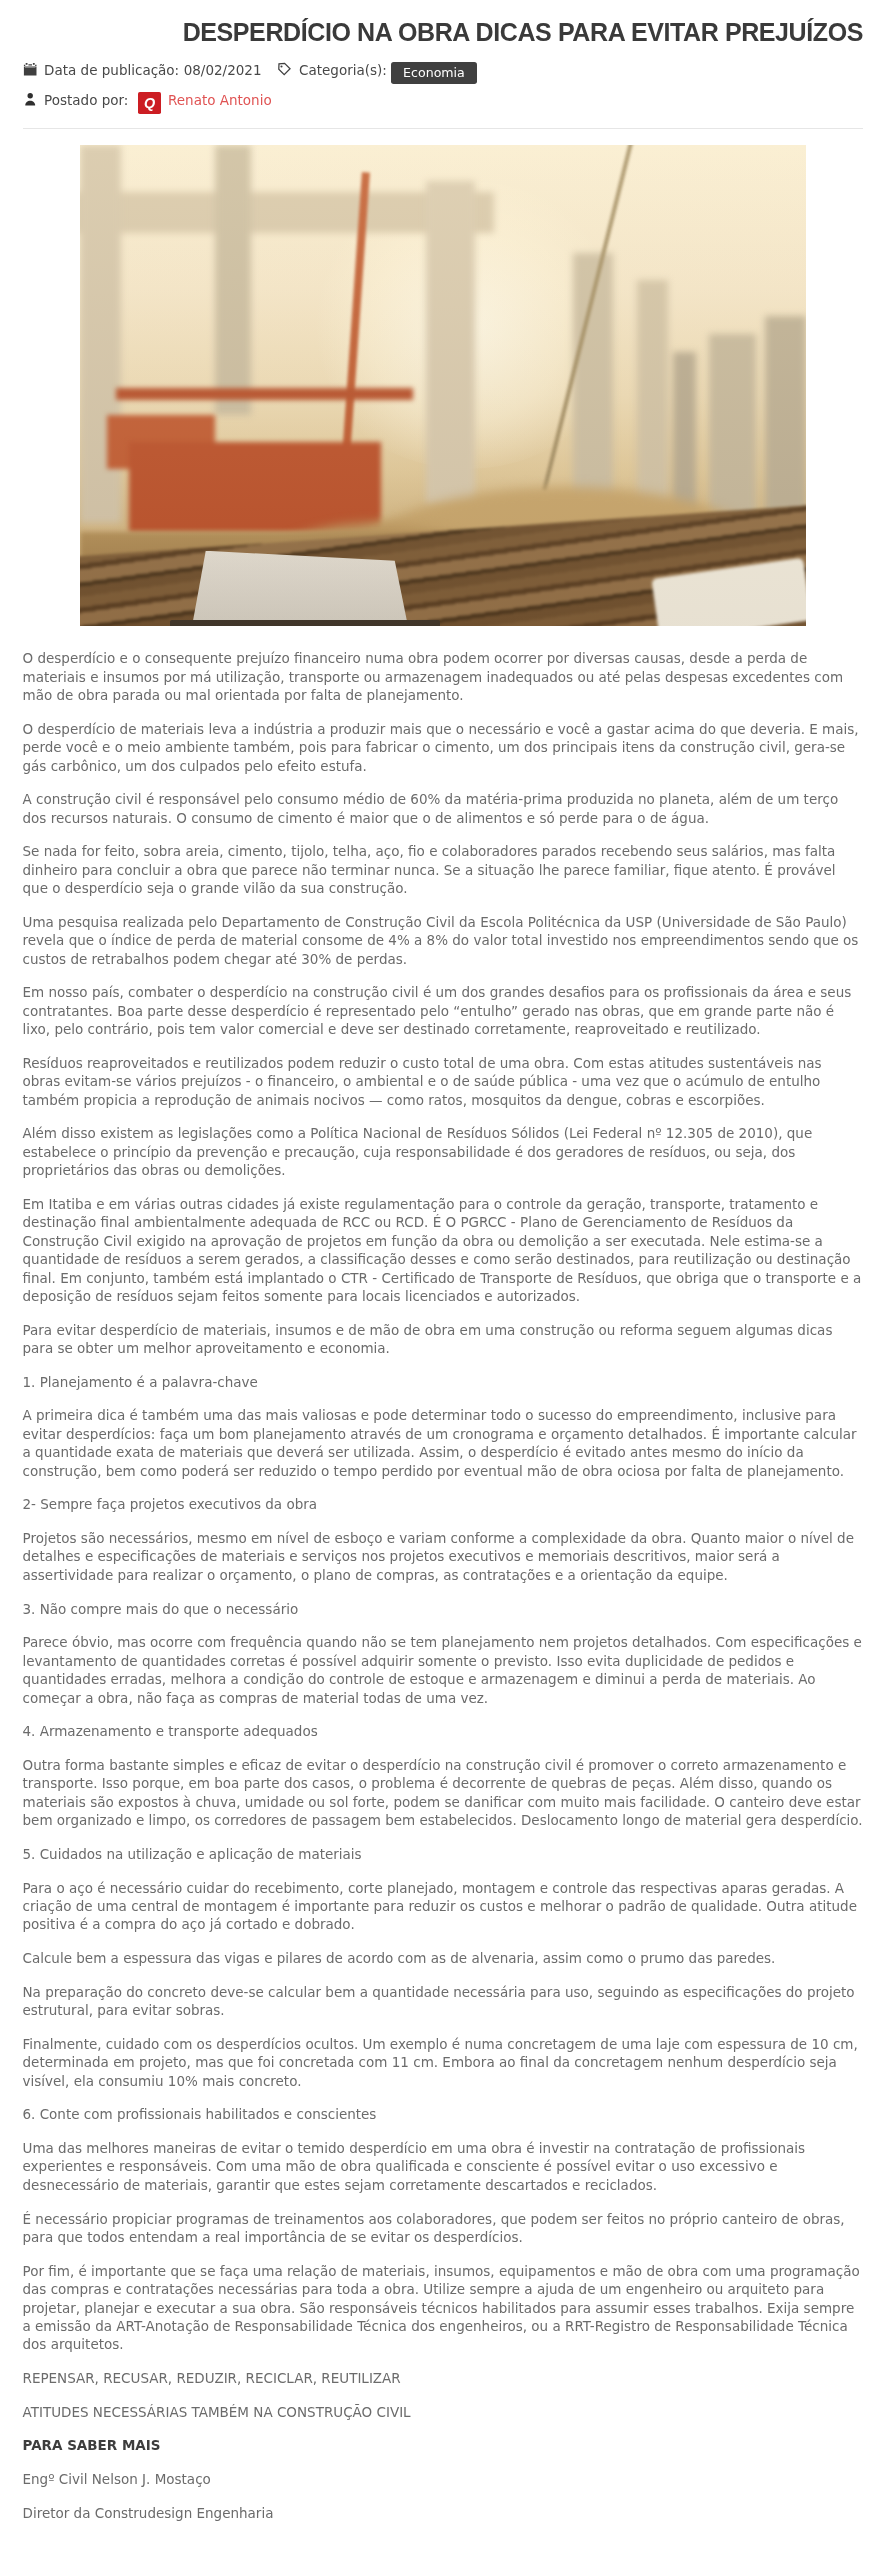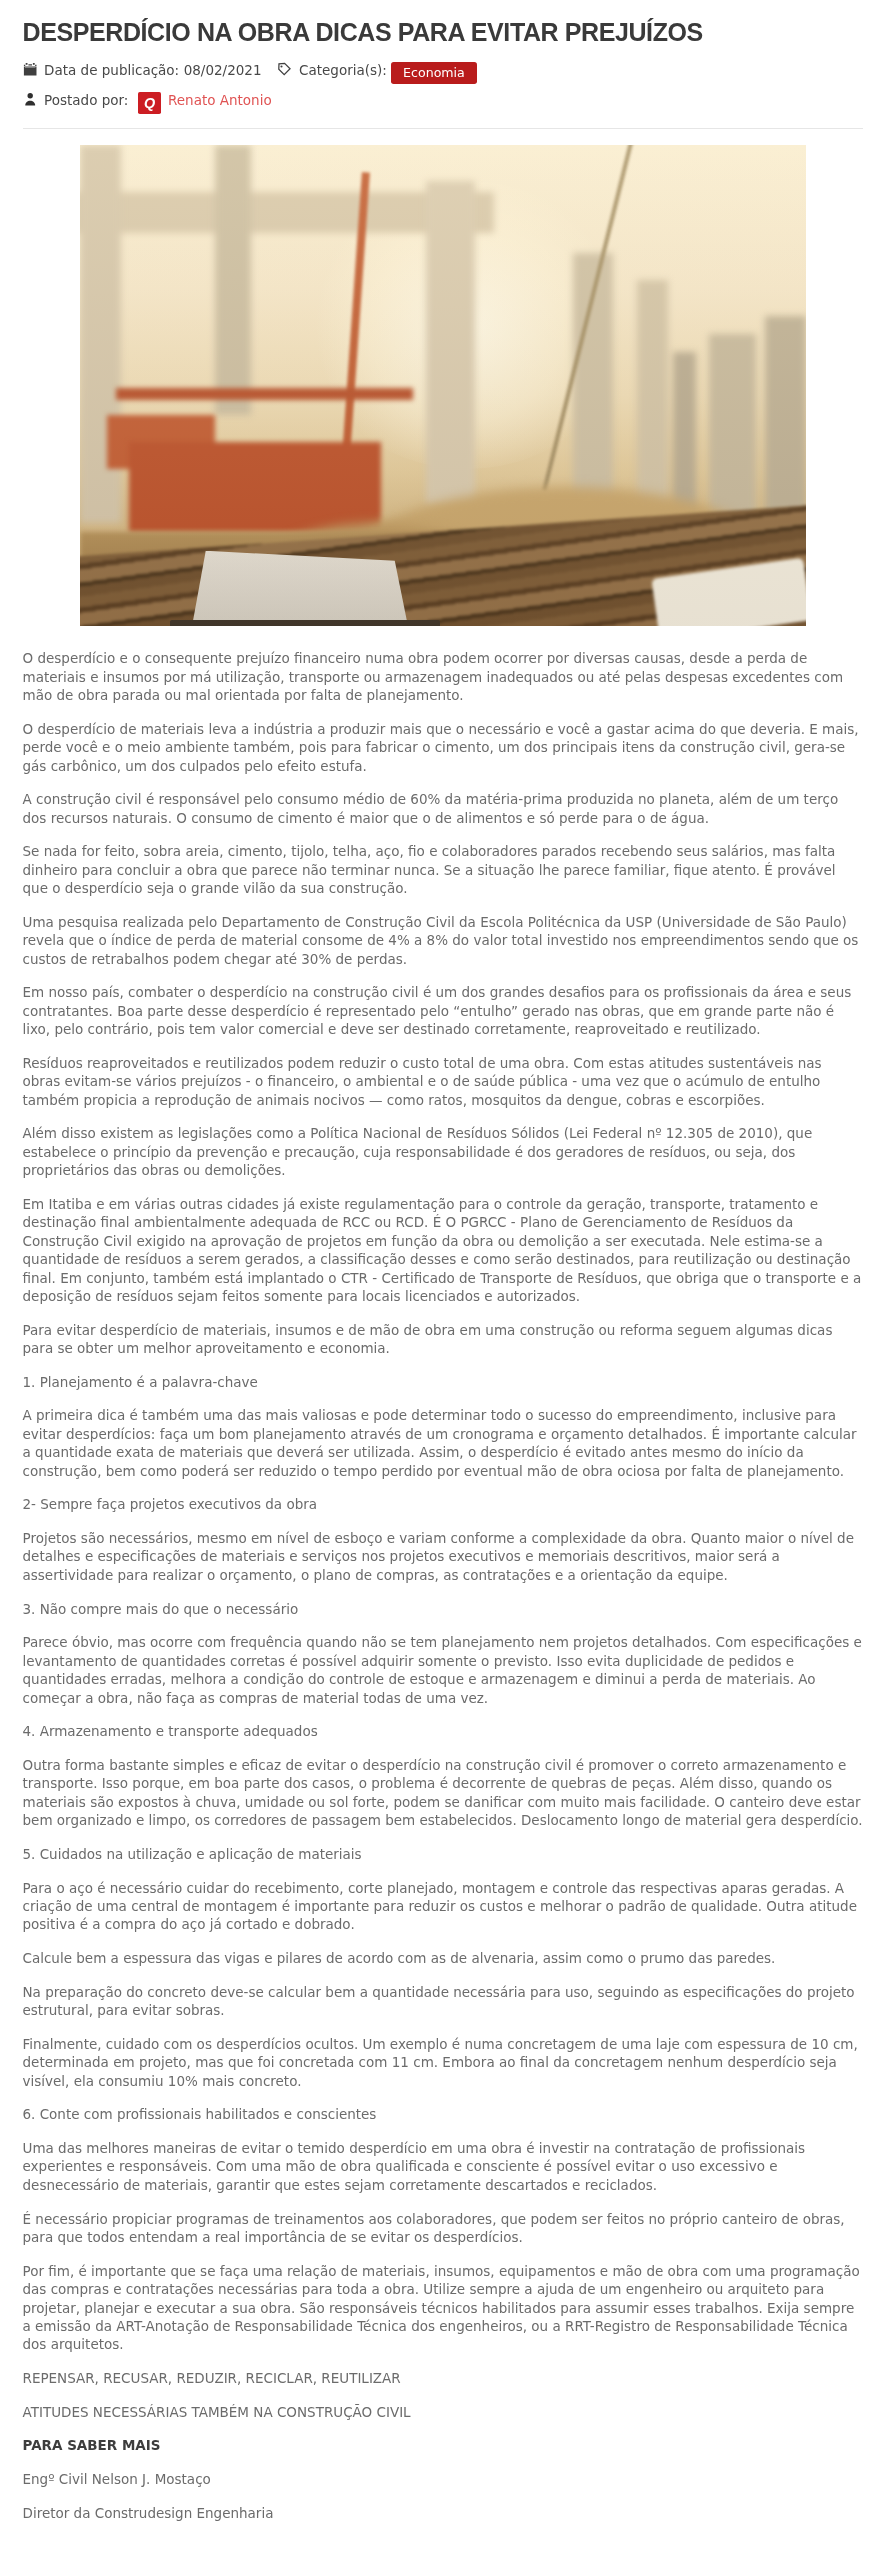--- a/index.html
+++ b/index.html
@@ -9,30 +9,30 @@
     color:#6b6b6b;
     -webkit-font-smoothing:antialiased;
   }
   .container{box-sizing:border-box;width:888px;padding:0 25px 27px 22.5px;}
 
   
   h1.title{
     margin:18px 0 0 0;
     font-family:"Liberation Sans","DejaVu Sans",sans-serif;
     font-weight:700;font-size:25px;line-height:28px;
-    letter-spacing:-0.4px;color:#3a3a3a;
+    letter-spacing:-0.4px;color:#3a3a3a;text-align:right;
   }
   .meta-row{display:flex;align-items:flex-start;margin-top:16px;font-size:13.5px;color:#484848;}
   .meta-row.second{margin-top:8px;}
   .meta-row .icon{display:inline-flex;width:14.4px;height:14.4px;margin-right:7.2px;flex:0 0 auto;}
   .meta-row .icon svg{width:14.4px;height:14.4px;}
   .meta-label{margin-right:4.5px;}
   .meta-value{margin-right:16px;}
   .badge{
-    display:inline-block;background:#b91c1c;color:#ffffff;
+    display:inline-block;background:#404040;color:#ffffff;
     font-size:12.6px;padding:4.5px 11.7px;border-radius:2.7px;text-decoration:none;line-height:1;
   }
   .author-logo{
     display:inline-flex;align-items:center;justify-content:center;
     width:22.5px;height:22.5px;background:#cc1d23;border-radius:1.8px;
     color:#ffffff;font-weight:700;font-size:14.4px;font-style:italic;
     margin:0 7.2px 0 5.4px;cursor:pointer;user-select:none;
     font-family:"Liberation Sans",sans-serif;
   }
   .author-link{color:#e05353;text-decoration:none;}

